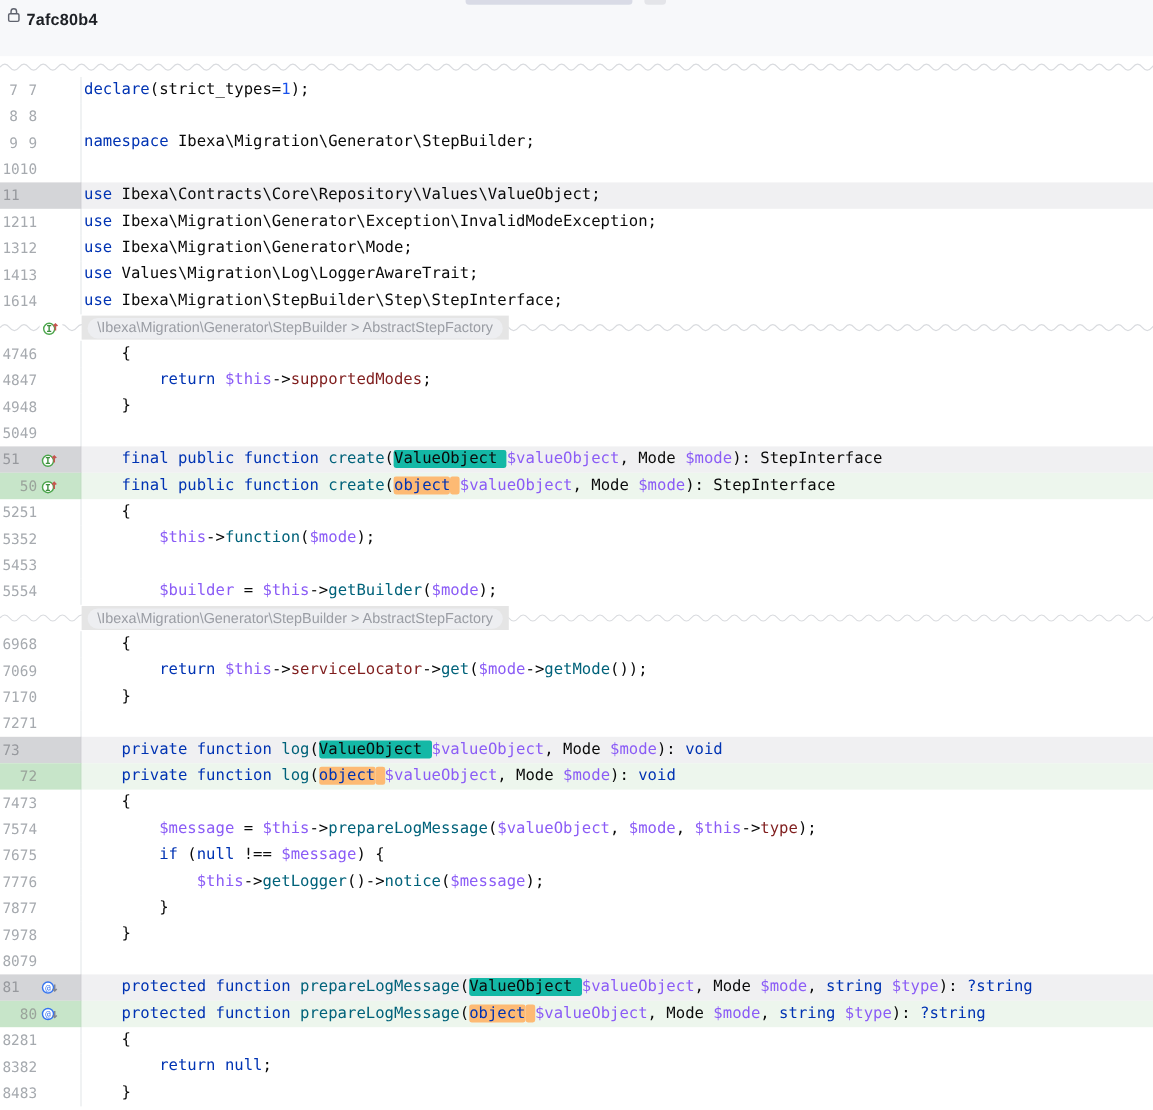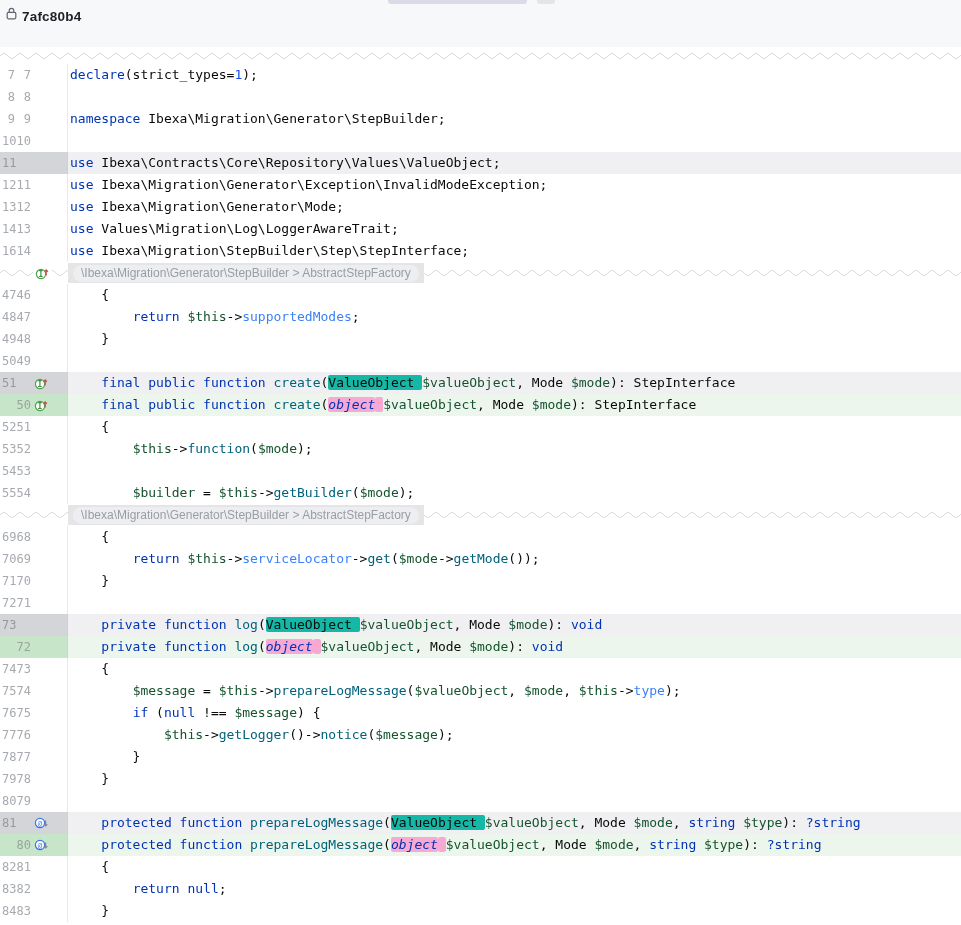--- a/index.html
+++ b/index.html
@@ -30,26 +30,26 @@
   .code { flex:1 1 auto; white-space:pre; color:#0a0a0a; padding-left:2px; }
   .row-d .gutter { background:#d4d5d8; border-right-color:#cfd0d3; }
   .row-d .code   { background:#f0f0f2; }
   .row-d .num    { color:#97999e; }
   .row-a .gutter { background:#c7e5c9; border-right-color:#c0ddc2; }
   .row-a .code   { background:#edf6ed; }
   .row-a .num    { color:#9aa49b; }
   
   .tk-k  { color:#0033B3;margin-top:21px; }
   .tk-f  { color:#00627A; }
-  .tk-fd { color:#3b82f6; }
-  .tk-v  { color:#14532d; }
+  .tk-fd { color:#7f1d1d; }
+  .tk-v  { color:#8b5cf6; }
   .tk-num{ color:#1750EB; }
   .tk-p  { color:#0a0a0a; }
   .chip-d { background:#14b8a6; border-radius:2px; }
-  .chip-a { background:#f9a8d4; border-radius:2px;font-style:italic; }
+  .chip-a { background:#fdba74; border-radius:2px; }
   
   .sep { position:relative; height:22px; width:961px; }
   .sep-icon { position:absolute; left:33px; top:4px; background:#fff; padding:0 2px; line-height:0; }
   .pillwrap { position:absolute; left:68px; top:1px; background:#e5e5e5; padding:0 5px; height:20px;
               display:flex; align-items:center; }
   .pill { background:#edeef1; color:#9a9da4; font-size:12px; font-family:"Liberation Sans",sans-serif;
           padding:1px 8px 2px 8px; border-radius:9px; white-space:nowrap; }
 </style>
 </head>
 <body>

